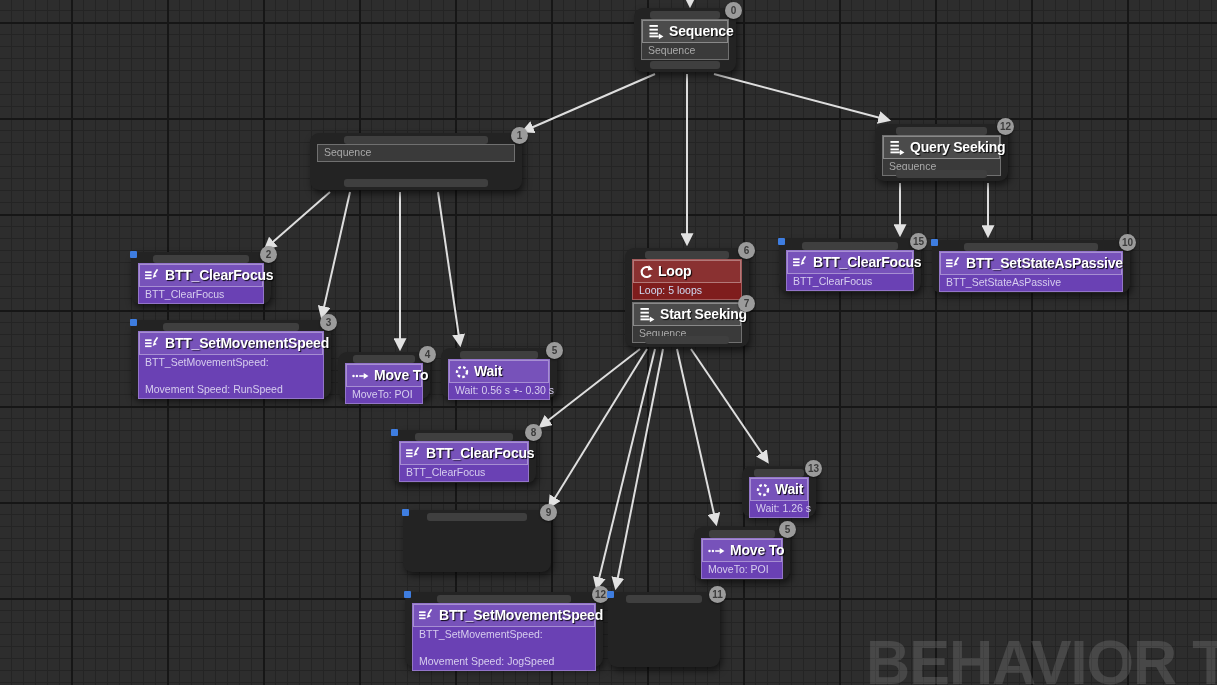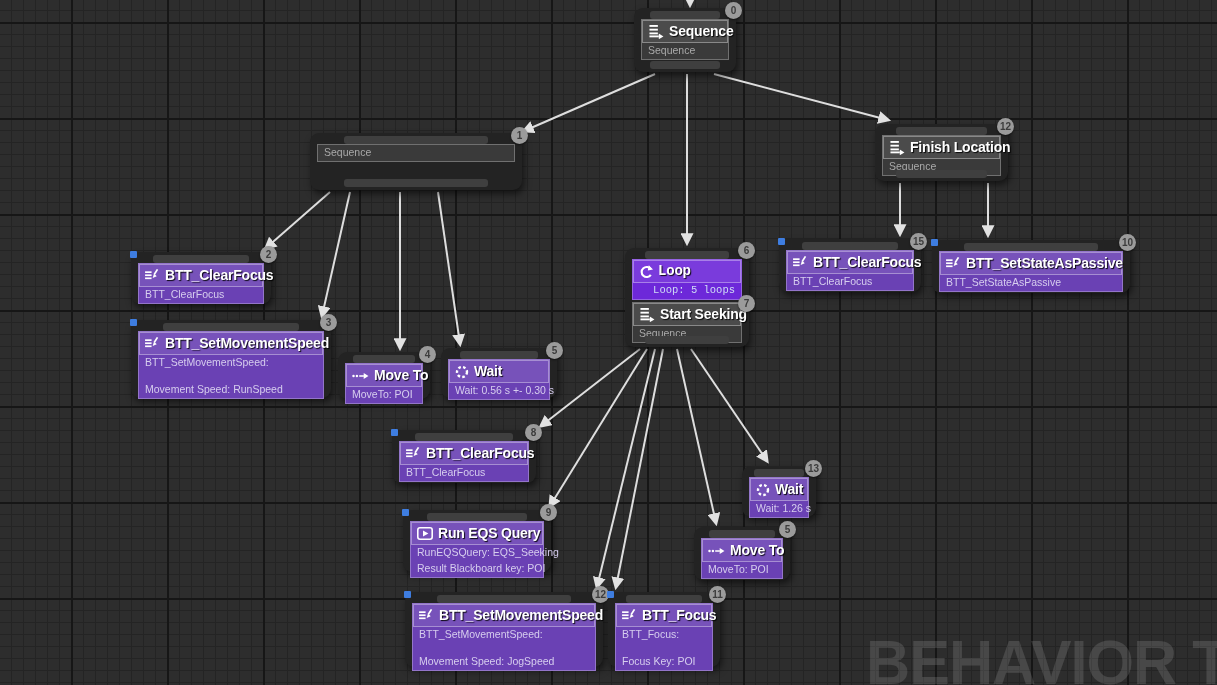--- a/index.html
+++ b/index.html
@@ -26,31 +26,31 @@
     position:absolute; z-index:3; background:#232323; border-radius:9px;
     box-shadow:2px 4px 7px rgba(0,0,0,.55); padding:11px 7px 5px;
   }
   .node.composite { padding-bottom:11px; }
   .pill { position:absolute; left:16%; width:68%; height:8px; background:#3f3f3f; border-radius:3px; }
   .pill.top { top:3px; }
   .pill.bottom { bottom:3px; }
   .inner { border:1px solid rgba(255,255,255,.28); }
   .inner.gray   { background:#3a3a3a; }
   .inner.purple { background:#6a41b4; }
-  .inner.blue   { background:#6d28d9;font-family:Liberation Mono, monospace; }
+  .inner.blue   { background:#7f1d1d; }
   .title-row {
     display:flex; align-items:center; gap:5px; padding:2px 6px 2px 5px;
     background:rgba(255,255,255,.09); border:1px solid rgba(255,255,255,.35);
     font-weight:bold; color:#fff; font-size:14px; letter-spacing:-0.2px;
     text-shadow:1px 1px 1px rgba(0,0,0,.9); white-space:nowrap; line-height:17px;
   }
   .icon { display:inline-flex; flex:0 0 auto; }
   .subtitle { padding:1px 6px 2px; font-size:10.5px; color:#a9a9a9; white-space:nowrap; line-height:13px; }
   .purple .subtitle { color:#d6cdee; }
-  .blue   .subtitle { color:#cfdcf5;text-align:right; }
+  .blue   .subtitle { color:#cfdcf5; }
   .gapline { height:11px; }
   .badge {
     position:absolute; top:-6px; right:-6px; width:17px; height:17px; border-radius:50%;
     background:#9b9b9b; color:#3c3c3c; font-size:10px; font-weight:bold;
     display:flex; align-items:center; justify-content:center; box-shadow:0 1px 2px rgba(0,0,0,.5); z-index:4;
   }
   .badge.mid { top:47px; }
   .bp { position:absolute; top:-1px; left:-1px; width:7px; height:7px; background:#3e7de0; border-radius:1px; z-index:4; }
   
   #n-root       { left:634px; top:8px;   width:102px; height:64px; }
@@ -138,21 +138,21 @@
       <div class="title-row">
         <span class="icon">
             <svg width="16" height="14" viewBox="0 0 16 15" fill="#fff">
               <rect x="1" y="0" width="9" height="2"></rect>
               <rect x="1" y="4" width="9" height="2"></rect>
               <rect x="1" y="8" width="9" height="2"></rect>
               <rect x="1" y="11.2" width="10" height="2"></rect>
               <polygon points="11,9.2 16,12.2 11,15.2"></polygon>
             </svg>
           </span>
-        <span>Finish Location</span>
+        <span>Query Seeking</span>
       </div>
       <div class="subtitle">Sequence</div>
     </div>
     <div class="pill bottom"></div>
     <div class="badge">12</div>
   </div>
 
   <div id="n-cf-left" class="node">
     <div class="bp"></div>
     <div class="pill top"></div>
@@ -325,33 +325,20 @@
         <span>BTT_ClearFocus</span>
       </div>
       <div class="subtitle">BTT_ClearFocus</div>
     </div>
     <div class="badge">8</div>
   </div>
 
   <div id="n-eqs" class="node">
     <div class="bp"></div>
     <div class="pill top"></div>
-    <div class="inner purple">
-      <div class="title-row">
-        <span class="icon">
-            <svg width="16" height="13" viewBox="0 0 16 13">
-              <rect x="0.8" y="0.8" width="14.4" height="11.4" rx="2.2" fill="none" stroke="#fff" stroke-width="1.6"></rect>
-              <polygon points="6,3.6 11.4,6.5 6,9.4" fill="#fff"></polygon>
-            </svg>
-          </span>
-        <span>Run EQS Query</span>
-      </div>
-      <div class="subtitle">RunEQSQuery: EQS_Seeking</div>
-      <div class="subtitle">Result Blackboard key: POI</div>
-    </div>
     <div class="badge">9</div>
   </div>
 
   <div id="n-wait-right" class="node">
     <div class="pill top"></div>
     <div class="inner purple">
       <div class="title-row">
         <span class="icon">
             <svg width="14" height="14" viewBox="0 0 14 14">
               <circle cx="7" cy="7" r="5" fill="none" stroke="#fff" stroke-width="2.4" stroke-dasharray="2.6 2.2"></circle>
@@ -402,33 +389,16 @@
       <div class="subtitle">BTT_SetMovementSpeed:</div>
       <div class="gapline"></div>
       <div class="subtitle">Movement Speed: JogSpeed</div>
     </div>
     <div class="badge">12</div>
   </div>
 
   <div id="n-focus" class="node">
     <div class="bp"></div>
     <div class="pill top"></div>
-    <div class="inner purple">
-      <div class="title-row">
-        <span class="icon">
-            <svg width="15" height="13" viewBox="0 0 16 14" fill="#fff">
-              <rect x="0" y="2.5" width="7" height="1.8"></rect>
-              <rect x="0" y="5.8" width="7" height="1.8"></rect>
-              <rect x="0" y="9.1" width="7" height="1.8"></rect>
-              <path d="M13.4,0.4 L10,5.6" stroke="#fff" stroke-width="1.8" fill="none"></path>
-              <polygon points="8.2,9.6 12.6,7.9 9.6,4.9"></polygon>
-            </svg>
-          </span>
-        <span>BTT_Focus</span>
-      </div>
-      <div class="subtitle">BTT_Focus:</div>
-      <div class="gapline"></div>
-      <div class="subtitle">Focus Key: POI</div>
-    </div>
     <div class="badge">11</div>
   </div>
 
 </div>
 
 </body></html>

